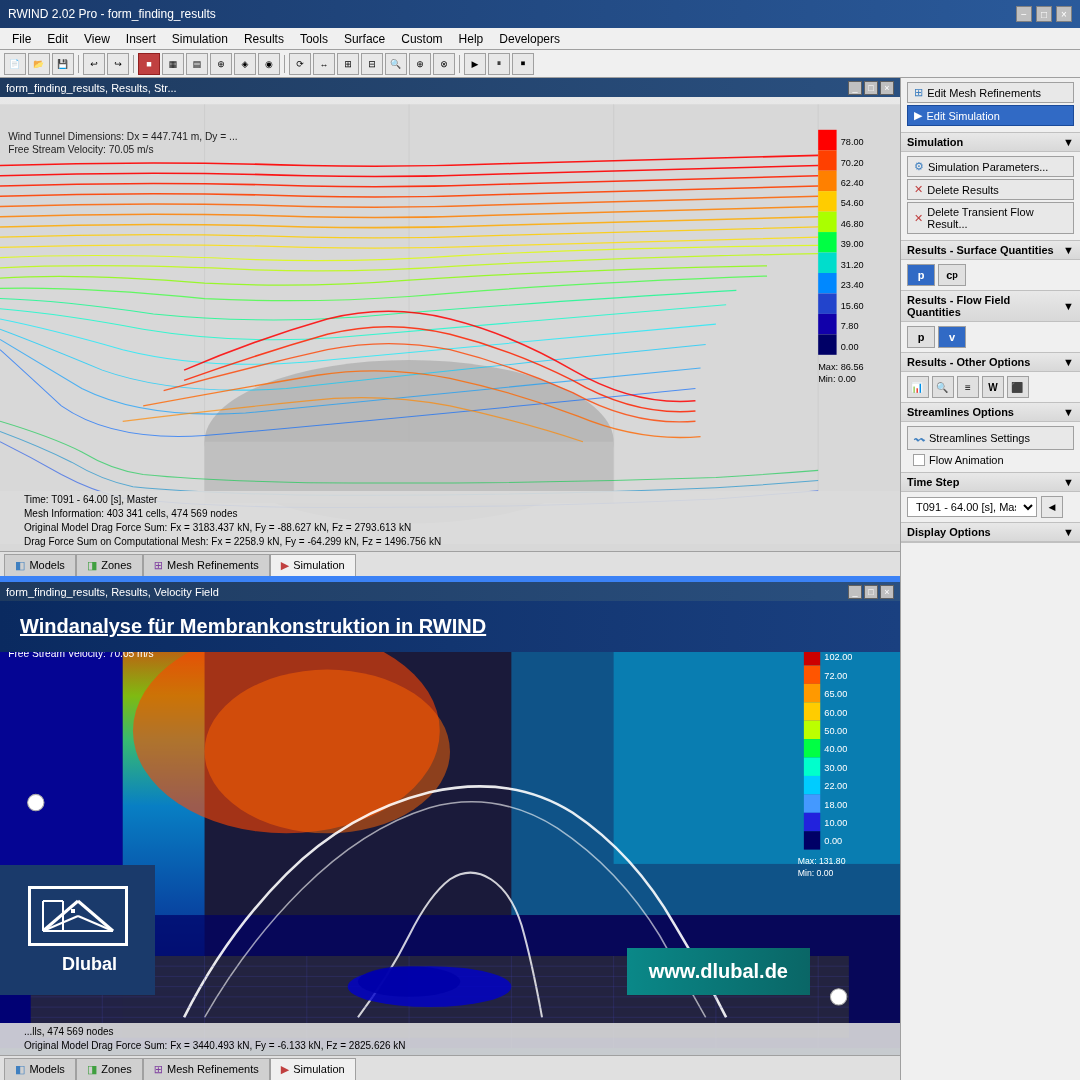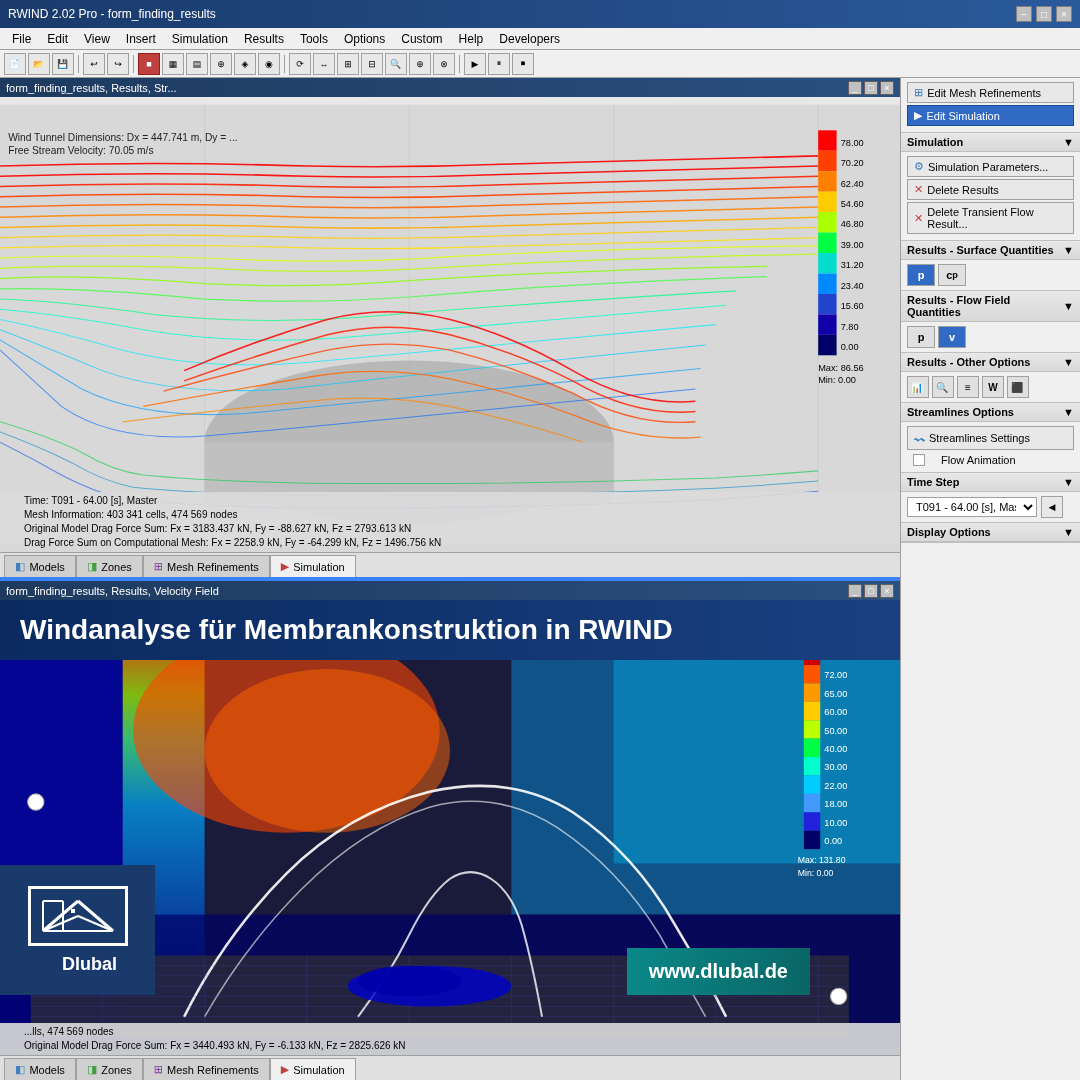--- a/index.html
+++ b/index.html
@@ -161,21 +161,21 @@
       width: 28px; height: 22px;
       background: #e0e0e0;
       border: 1px solid #a0a0a0;
       display: flex; align-items: center; justify-content: center;
       font-size: 11px; font-weight: bold; cursor: pointer;
     }
     .quantity-btn.active { background: #316ac5; color: white; }
 
     .quantity-row { display: flex; gap: 3px; padding: 4px 6px; }
 
-    .checkbox-row { display: flex; align-items: center; gap: 16px; padding: 2px 6px; font-size: 11px; }
+    .checkbox-row { display: flex; align-items: center; gap: 4px; padding: 2px 6px; font-size: 11px; }
     .checkbox { width: 12px; height: 12px; border: 1px solid #a0a0a0; background: white; flex-shrink: 0; }
 
     
     .time-step-select {
       background: white;
       border: 1px solid #a0a0a0;
       padding: 2px 4px;
       font-size: 11px;
       width: 130px;
     }
@@ -210,21 +210,21 @@
     .viewports-area {
       flex: 1;
       display: flex;
       flex-direction: column;
       overflow: hidden;
     }
     .viewport-top {
       flex: 1;
       display: flex;
       flex-direction: column;
-      border-bottom: 4px solid #3b82f6;
+      border-bottom: 6px solid #3b82f6;
     }
     .viewport-bottom {
       flex: 1;
       display: flex;
       flex-direction: column;
       border-radius: 6px;
     }
 
     .grid-line {
       stroke: rgba(150,150,150,0.3);
@@ -246,21 +246,21 @@
   </div>
 
   <div class="menu-bar">
     <span class="menu-item">File</span>
     <span class="menu-item">Edit</span>
     <span class="menu-item">View</span>
     <span class="menu-item">Insert</span>
     <span class="menu-item">Simulation</span>
     <span class="menu-item">Results</span>
     <span class="menu-item">Tools</span>
-    <span class="menu-item">Options</span>
+    <span class="menu-item">Surface</span>
     <span class="menu-item">Custom</span>
     <span class="menu-item">Help</span>
     <span class="menu-item">Developers</span>
   </div>
 
   <div class="toolbar">
     <div class="tb-btn">📄</div>
     <div class="tb-btn">📂</div>
     <div class="tb-btn">💾</div>
     <div class="tb-sep"></div>
@@ -512,21 +512,21 @@
             <text x="780" y="250" fill="white" font-size="8.5">Max: 131.80</text>
             <text x="780" y="262" fill="white" font-size="8.5">Min: 0.00</text>
 
             <text x="760" y="15" fill="white" font-size="10">Velocity [m/s]</text>
             <text x="760" y="27" fill="white" font-size="9">Custom Scale</text>
 
             <text x="8" y="35" fill="white" font-size="10">Wind Tunnel Dimensions: Dx = 447.741 m, Dy = 373.118 m, Dz = 187.724 m</text>
             <text x="8" y="48" fill="white" font-size="10">Free Stream Velocity: 70.05 m/s</text>
           </svg>
 
-          <div style="position:absolute;top:0;left:0;right:0;background:linear-gradient(to right,#0a2a60,#1a4080);color:white;padding:14px 20px;font-size:28px;font-weight:bold;z-index:10;">
+          <div style="position:absolute;top:0;left:0;right:0;background:linear-gradient(to right,#0a2a60,#1a4080);color:white;padding:14px 20px;font-size:20px;font-weight:bold;z-index:10;text-decoration:underline;">
             <span>Windanalyse für Membrankonstruktion in RWIND</span>
           </div>
 
           <div style="position:absolute;bottom:60px;left:0;width:155px;height:130px;background:#1a3a6b;display:flex;flex-direction:column;align-items:center;justify-content:center;color:white;z-index:10;">
             <div style="width:100px;height:60px;border:3px solid white;display:flex;align-items:center;justify-content:center;margin-bottom:8px;">
               <svg width="90" height="50" viewBox="0 0 90 50">
                 <line x1="10" y1="40" x2="45" y2="10" stroke="white" stroke-width="3"></line>
                 <line x1="45" y1="10" x2="80" y2="40" stroke="white" stroke-width="3"></line>
                 <line x1="10" y1="40" x2="45" y2="25" stroke="white" stroke-width="2"></line>
                 <line x1="45" y1="25" x2="80" y2="40" stroke="white" stroke-width="2"></line>

